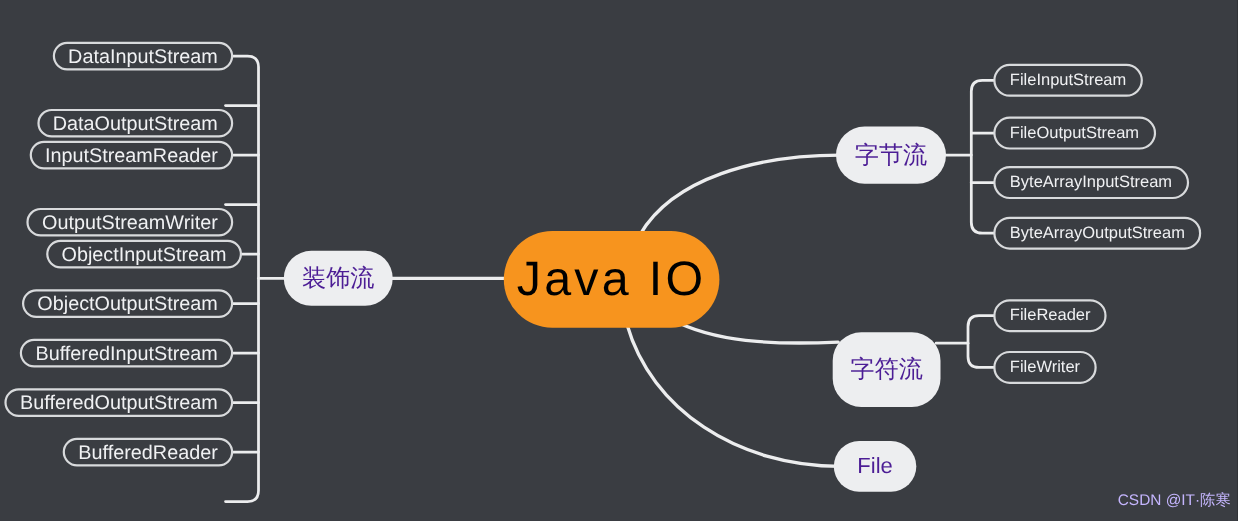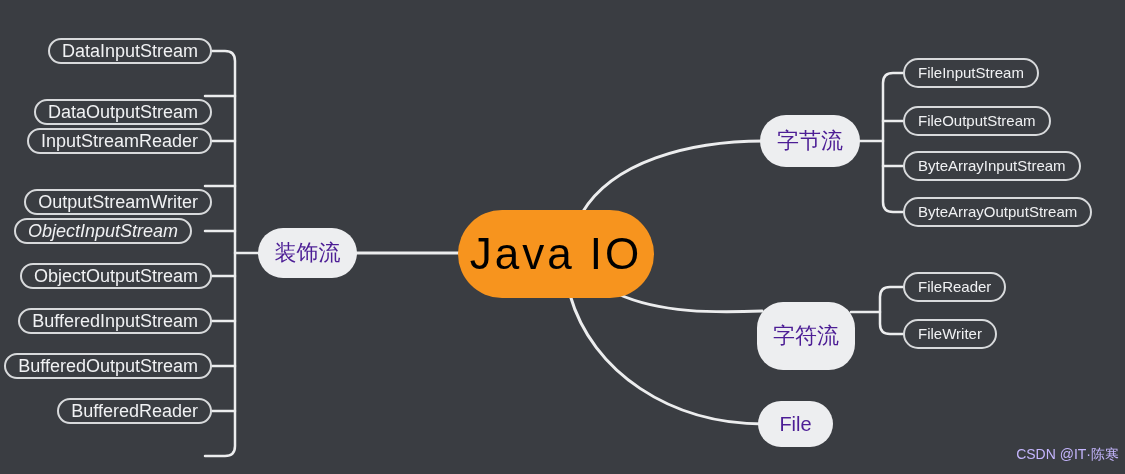--- a/index.html
+++ b/index.html
@@ -74,21 +74,21 @@
 
   <div class="branch" style="left:258px;top:228px;width:99px;height:50px;">装饰流</div>
   <div class="branch" style="left:760px;top:115px;width:100px;height:52px;">字节流</div>
   <div class="branch" style="left:757px;top:302px;width:98px;height:68px;">字符流</div>
   <div class="branch" style="left:758px;top:401px;width:75px;height:46px;font-size:20px;">File</div>
 
   <div class="leaf" style="right:913px;top:38px;">DataInputStream</div>
   <div class="leaf" style="right:913px;top:83px;margin-top:16px;">DataOutputStream</div>
   <div class="leaf" style="right:913px;top:128px;">InputStreamReader</div>
   <div class="leaf" style="right:913px;top:173px;margin-top:16px;">OutputStreamWriter</div>
-  <div class="leaf" style="right:933px;top:218px;font-style:italic;">ObjectInputStream</div>
+  <div class="leaf" style="right:905px;top:218px;">ObjectInputStream</div>
   <div class="leaf" style="right:913px;top:263px;">ObjectOutputStream</div>
   <div class="leaf" style="right:913px;top:308px;">BufferedInputStream</div>
   <div class="leaf" style="right:913px;top:353px;">BufferedOutputStream</div>
   <div class="leaf" style="right:913px;top:398px;">BufferedReader</div>
 
   <div class="leaf r" style="left:903px;top:58px;">FileInputStream</div>
   <div class="leaf r" style="left:903px;top:106px;">FileOutputStream</div>
   <div class="leaf r" style="left:903px;top:151px;">ByteArrayInputStream</div>
   <div class="leaf r" style="left:903px;top:197px;">ByteArrayOutputStream</div>
 

